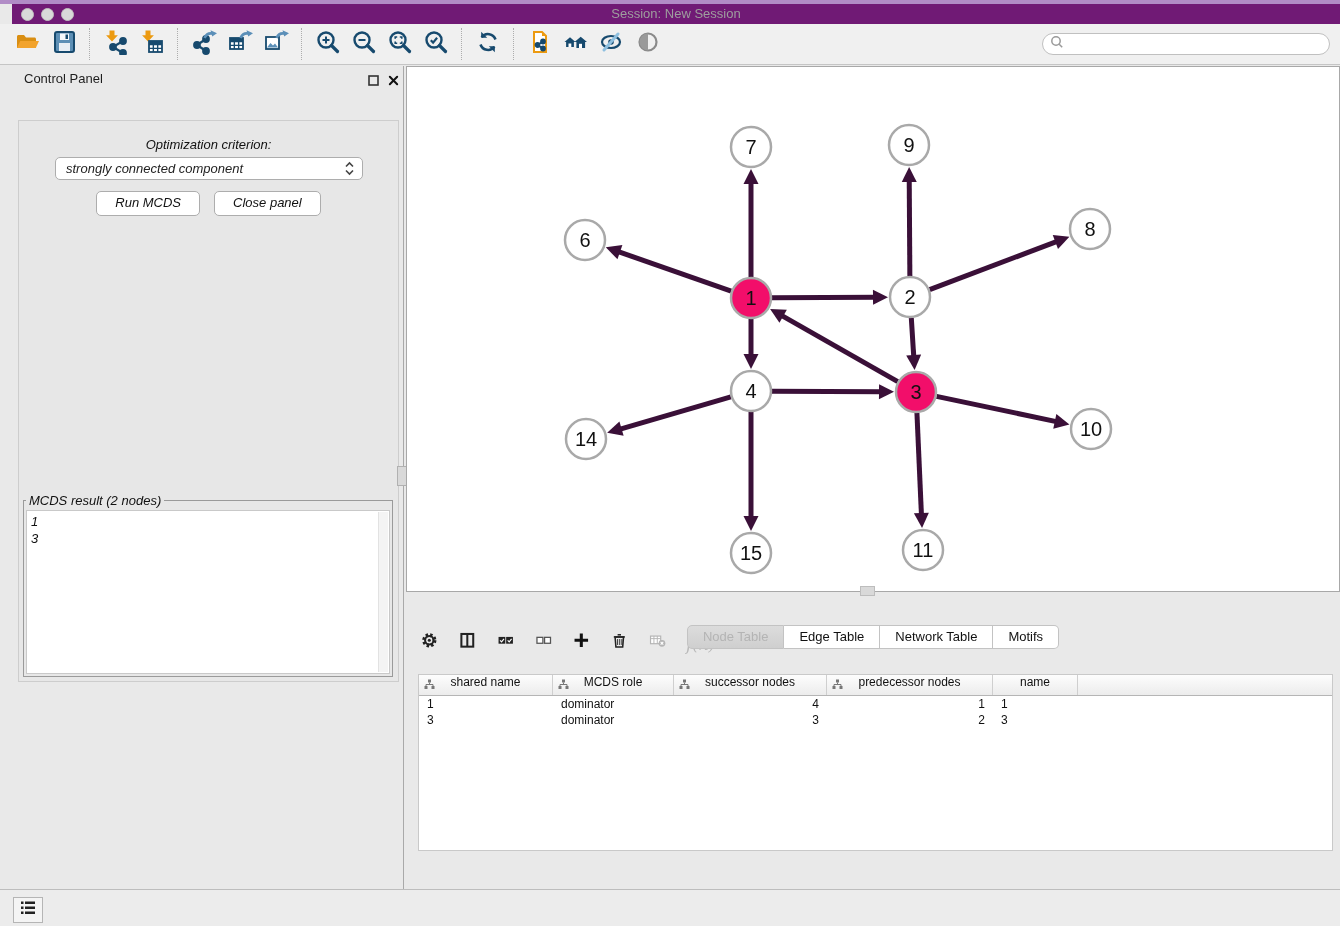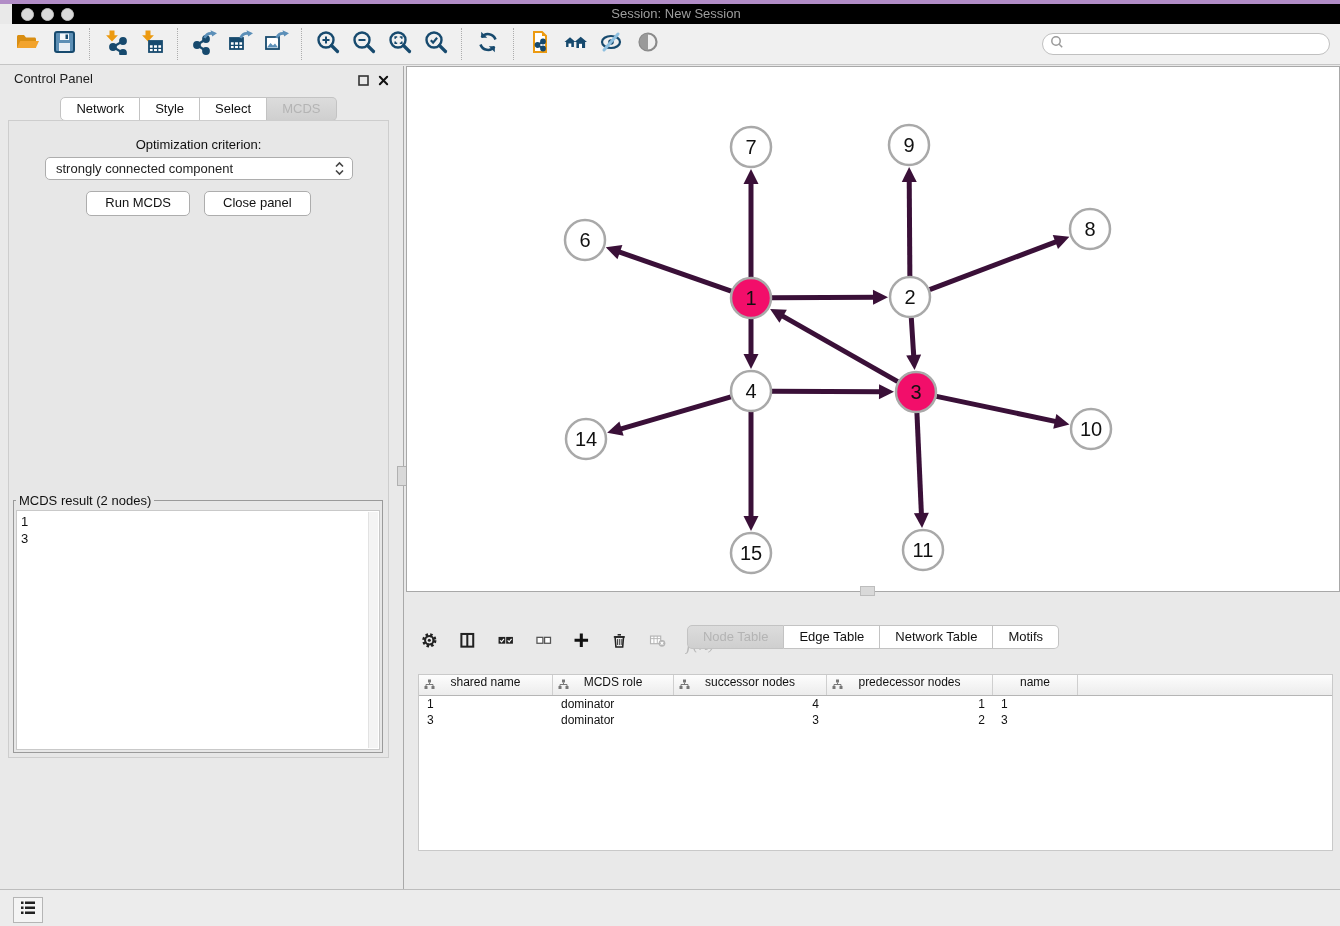--- a/index.html
+++ b/index.html
@@ -1,45 +1,45 @@
 <!DOCTYPE html>
 <html><head>
 <meta charset="utf-8">
 <style>
   html,body{margin:0;padding:0;background:#b18cc6;}
   .screen{position:relative;width:1340px;height:926px;background:#e9e9e9;overflow:hidden;
           font-family:"Liberation Sans",sans-serif;color:#222;}
   
   .top-strip{position:absolute;left:0;top:0;right:0;height:4px;background:#b18cc6;}
-  .titlebar{position:absolute;top:4px;left:12px;right:0;height:20px;background:#000000;}
+  .titlebar{position:absolute;top:4px;left:12px;right:0;height:20px;background:#701a75;}
   .traffic{position:absolute;top:4px;left:9px;display:flex;gap:7px;}
   .light{width:11px;height:11px;border-radius:50%;background:#d9d9d9;border:1px solid #c0c0c0;
          display:flex;align-items:center;justify-content:center;}
   .title-text{position:absolute;left:0;right:0;top:0;height:20px;line-height:20px;text-align:center;
               font-size:13px;color:#9e9e9e;}
   .toolbar{position:absolute;top:24px;left:0;right:0;height:41px;background:#f0f0f0;
            border-bottom:1px solid #c5c5c5;display:flex;align-items:center;padding:0 10px;box-sizing:border-box;}
   .tool-btn{width:36px;height:34px;display:flex;align-items:center;justify-content:center;cursor:default;}
   .tb-sep{width:1px;height:32px;border-left:1px dotted #adadad;margin:0 7px;}
   .search-field{margin-left:auto;width:288px;height:22px;background:#fff;border:1px solid #c0c0c0;
                 border-radius:12px;display:flex;align-items:center;padding-left:7px;box-sizing:border-box;}
   .search-field input{border:none;outline:none;flex:1;font-size:12px;font-family:"Liberation Sans",sans-serif;background:transparent;}
   
-  .control-panel{position:absolute;left:0;top:66px;width:397px;height:692px;}
+  .control-panel{position:absolute;left:10px;top:66px;width:397px;height:616px;}
   .panel-head{position:absolute;left:0;top:0;right:0;height:26px;}
   .panel-title{position:absolute;left:14px;top:5px;font-size:13px;color:#1d1d1d;}
   .panel-icons{position:absolute;right:8px;top:6px;display:flex;gap:9px;align-items:center;}
   .seg-tabs{position:absolute;top:31px;left:0;right:0;display:flex;justify-content:center;}
   .seg{height:22px;line-height:22px;padding:0 15px;font-size:13px;background:#fff;border:1px solid #c3c3c3;
        border-left:none;color:#111;}
   .seg:first-child{border-left:1px solid #c3c3c3;border-radius:5px 0 0 5px;}
   .seg:last-child{border-radius:0 5px 5px 0;}
   .seg.selected{background:linear-gradient(#dcdcdc,#cfcfcf);color:#b4b4b4;}
   .cp-content{position:absolute;left:8px;top:54px;width:381px;bottom:0;background:#e7e7e7;
-              border:1px solid #cdcdcd;box-sizing:border-box;}
+              border:1px solid #cdcdcd;box-sizing:border-box;font-style:italic;}
   .opt-label{position:absolute;top:16px;left:0;right:0;text-align:center;font-size:13px;color:#111;}
   .dropdown{position:absolute;left:36px;top:36px;width:308px;height:23px;background:#fff;border:1px solid #adadad;
             border-radius:5px;display:flex;align-items:center;font-size:13px;padding-left:10px;box-sizing:border-box;}
   .dropdown .chev{margin-left:auto;margin-right:5px;display:flex;}
   .btn-row{position:absolute;top:70px;left:0;right:0;display:flex;justify-content:center;gap:14px;}
   .aq-btn{height:23px;line-height:21px;padding:0 18px;background:#fff;border:1px solid #adadad;border-radius:5px;
           font-size:13px;color:#111;}
   .result-box{position:absolute;left:4px;right:5px;top:372px;bottom:4px;border:1px solid #9a9a9a;
               margin:0;padding:2px;background:#e7e7e7;}
   .result-box legend{font-size:13px;padding:0 3px;color:#111;}
@@ -258,26 +258,20 @@
       <span class="panel-title">Control Panel</span>
       <span class="panel-icons">
         <span><svg width="11" height="11" viewBox="0 0 11 11">
               <rect x="1" y="1" width="9" height="9" fill="none" stroke="#333" stroke-width="1.6"></rect>
             </svg></span>
         <span><svg width="11" height="11" viewBox="0 0 12 12">
               <path d="M2 2l8 8M10 2l-8 8" stroke="#111" stroke-width="2.2" stroke-linecap="round"></path>
             </svg></span>
       </span>
     </div>
-    <div class="seg-tabs" id="cp-tabs">
-        <div class="seg">Network</div>
-        <div class="seg">Style</div>
-        <div class="seg">Select</div>
-        <div class="seg selected">MCDS</div>
-      </div>
     <div class="cp-content">
       <div class="opt-label">Optimization criterion:</div>
       <div class="dropdown">
         <span>strongly connected component</span>
         <span class="chev">
           <svg width="15" height="17" viewBox="0 0 15 17">
               <path d="M4 6.5L7.5 3l3.5 3.5M4 10.5L7.5 14l3.5-3.5" fill="none" stroke="#444" stroke-width="1.6"></path>
             </svg>
         </span>
       </div>

